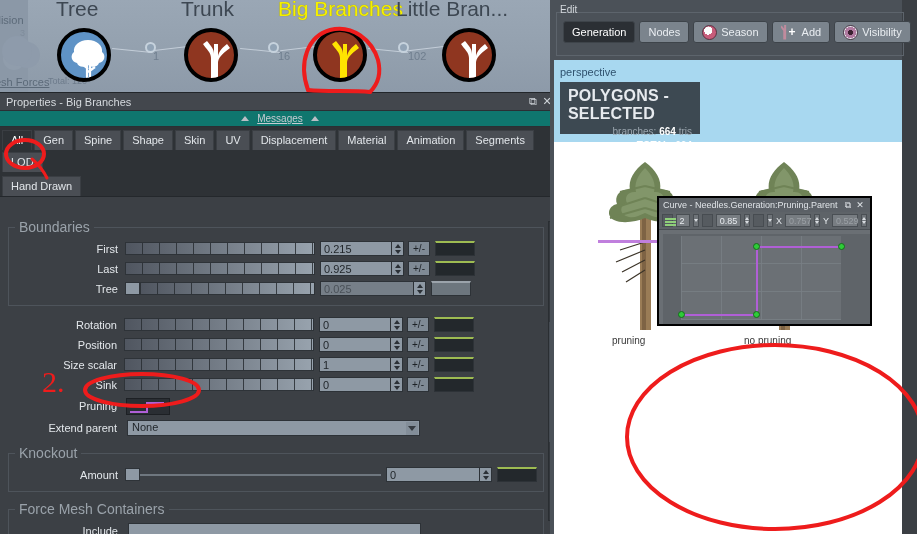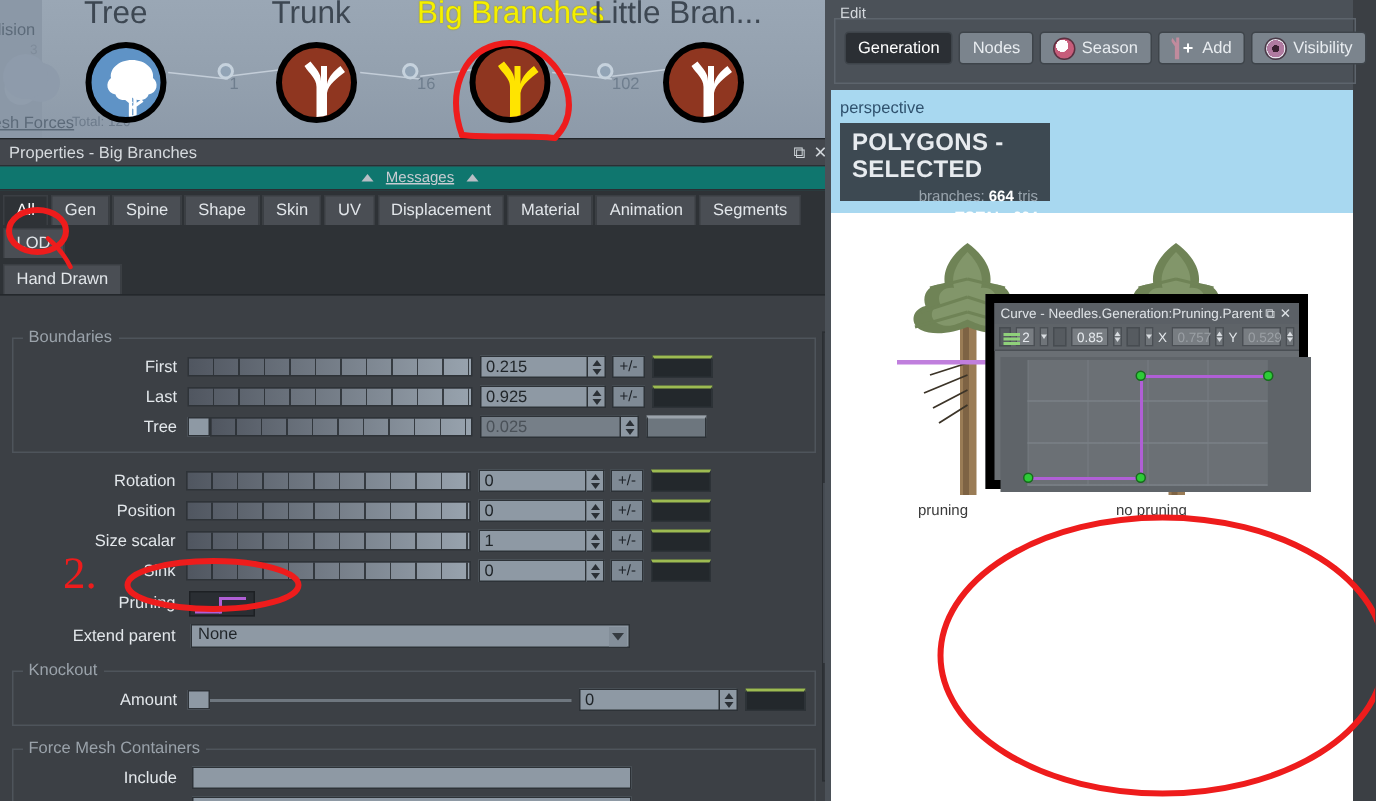--- a/index.html
+++ b/index.html
@@ -111,21 +111,21 @@
   }
 
   .panel-body {
     position:absolute; left:0; top:120px; width:552px; bottom:0;
     padding:6px 8px 0 8px; overflow:hidden;
   }
 
   fieldset.group {
     border:1px solid #4e545b; margin:0 0 9px 0; padding:4px 6px 6px 6px;
   }
-  fieldset.group > legend { color:#9aa2aa; font-size:11px; padding:0 4px; }
+  fieldset.group > legend { color:#9aa2aa; font-size:14px; padding:0 4px; }
 
   .row { display:flex; align-items:center; height:19px; margin-bottom:1px; }
   .row-label {
     width:110px; text-align:right; padding-right:7px;
     color:#e3e7eb; font-size:11px; white-space:nowrap;
   }
   .slider {
     width:190px; height:13px;
     background:linear-gradient(90deg,#4d535a,#9aa5b0);
     border:1px solid #2e3338;
@@ -249,21 +249,21 @@
   .polybox .ln .u { color:#9aa5ae; }
 
   .vp-white {
     position:absolute; left:0; top:82px; width:348px; height:392px;
     background:#ffffff;
   }
 
   
   .curvewin {
     position:absolute; left:103px; top:136px; width:215px; height:130px;
-    background:#6a6f74; border:6px solid #000000;
+    background:#6a6f74; border:2px solid #000000;
   }
   .cw-title {
     height:14px; background:#5b6066; display:flex; align-items:center;
     padding:0 4px; color:#dfe3e7; font-size:9px; white-space:nowrap;
   }
   .cw-title .sp { flex:1; }
   .cw-title .b { width:12px; text-align:center; font-size:9px; color:#dfe3e7; }
   .cw-tools {
     height:18px; background:#5e6368; display:flex; align-items:center;
     gap:3px; padding:0 3px; border-bottom:1px solid #4a4f54;

